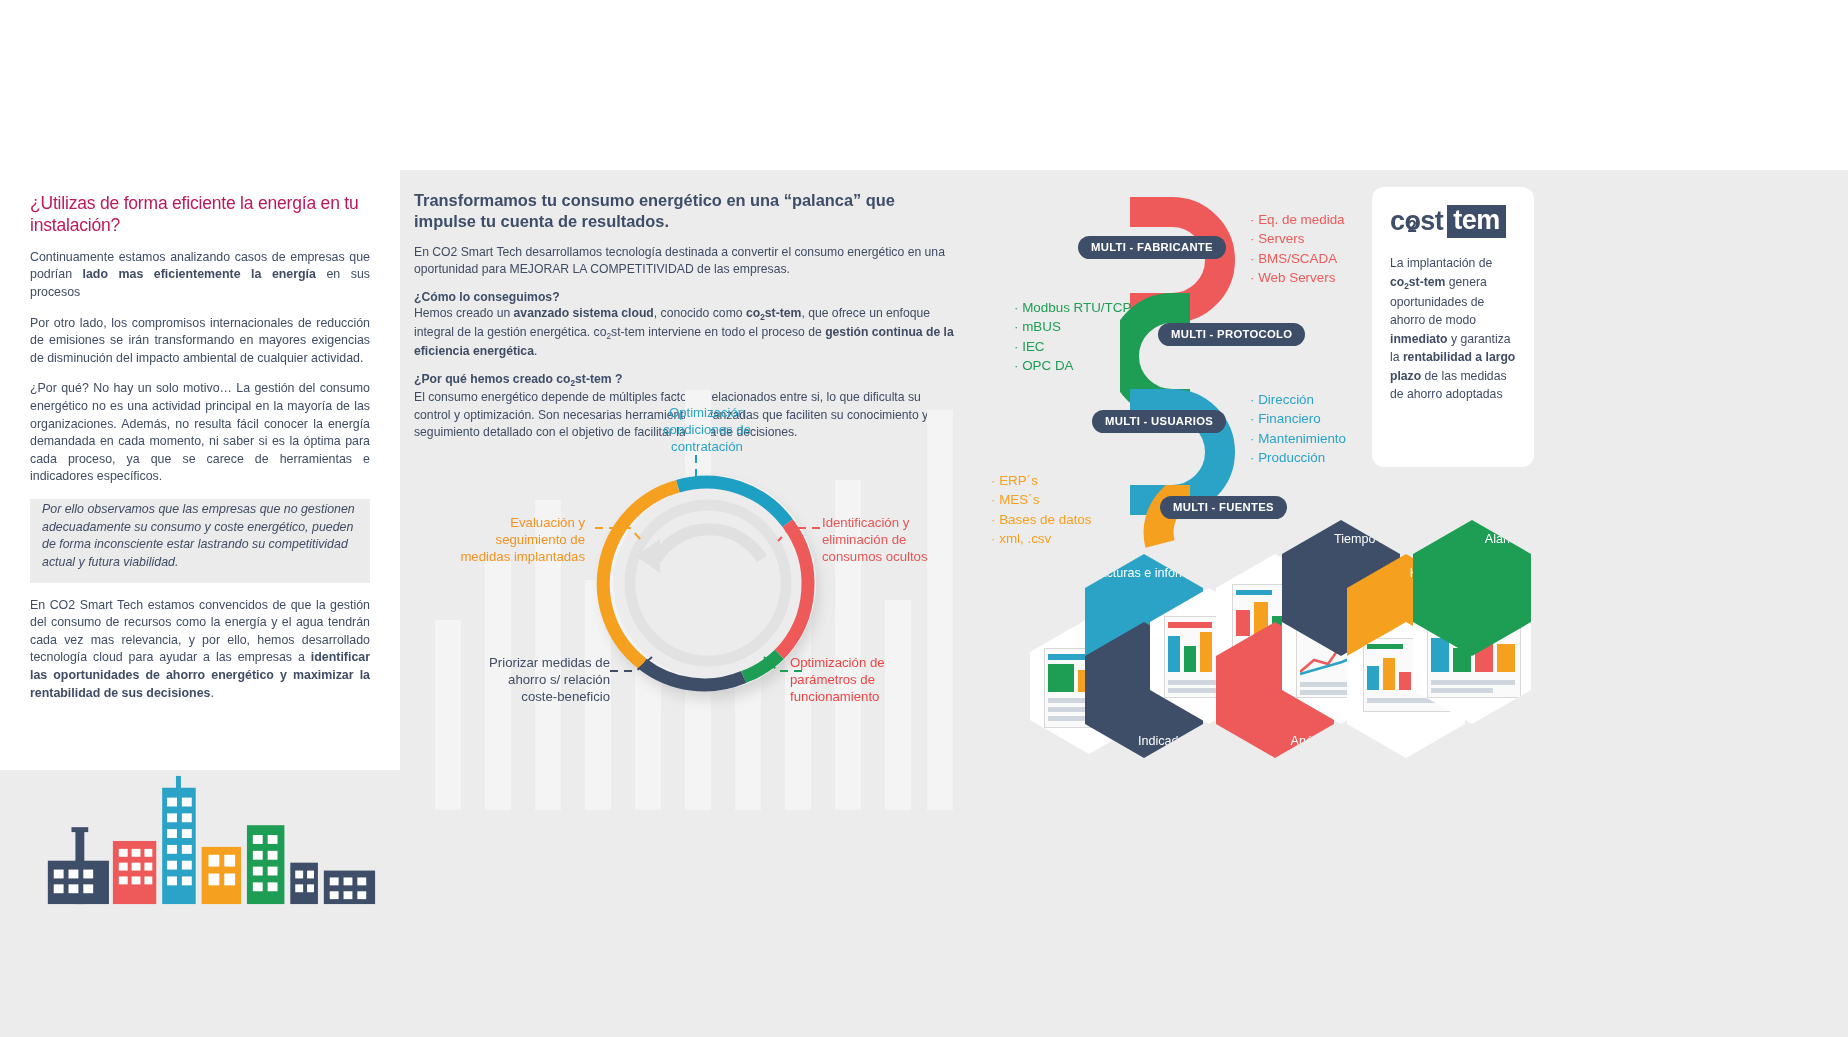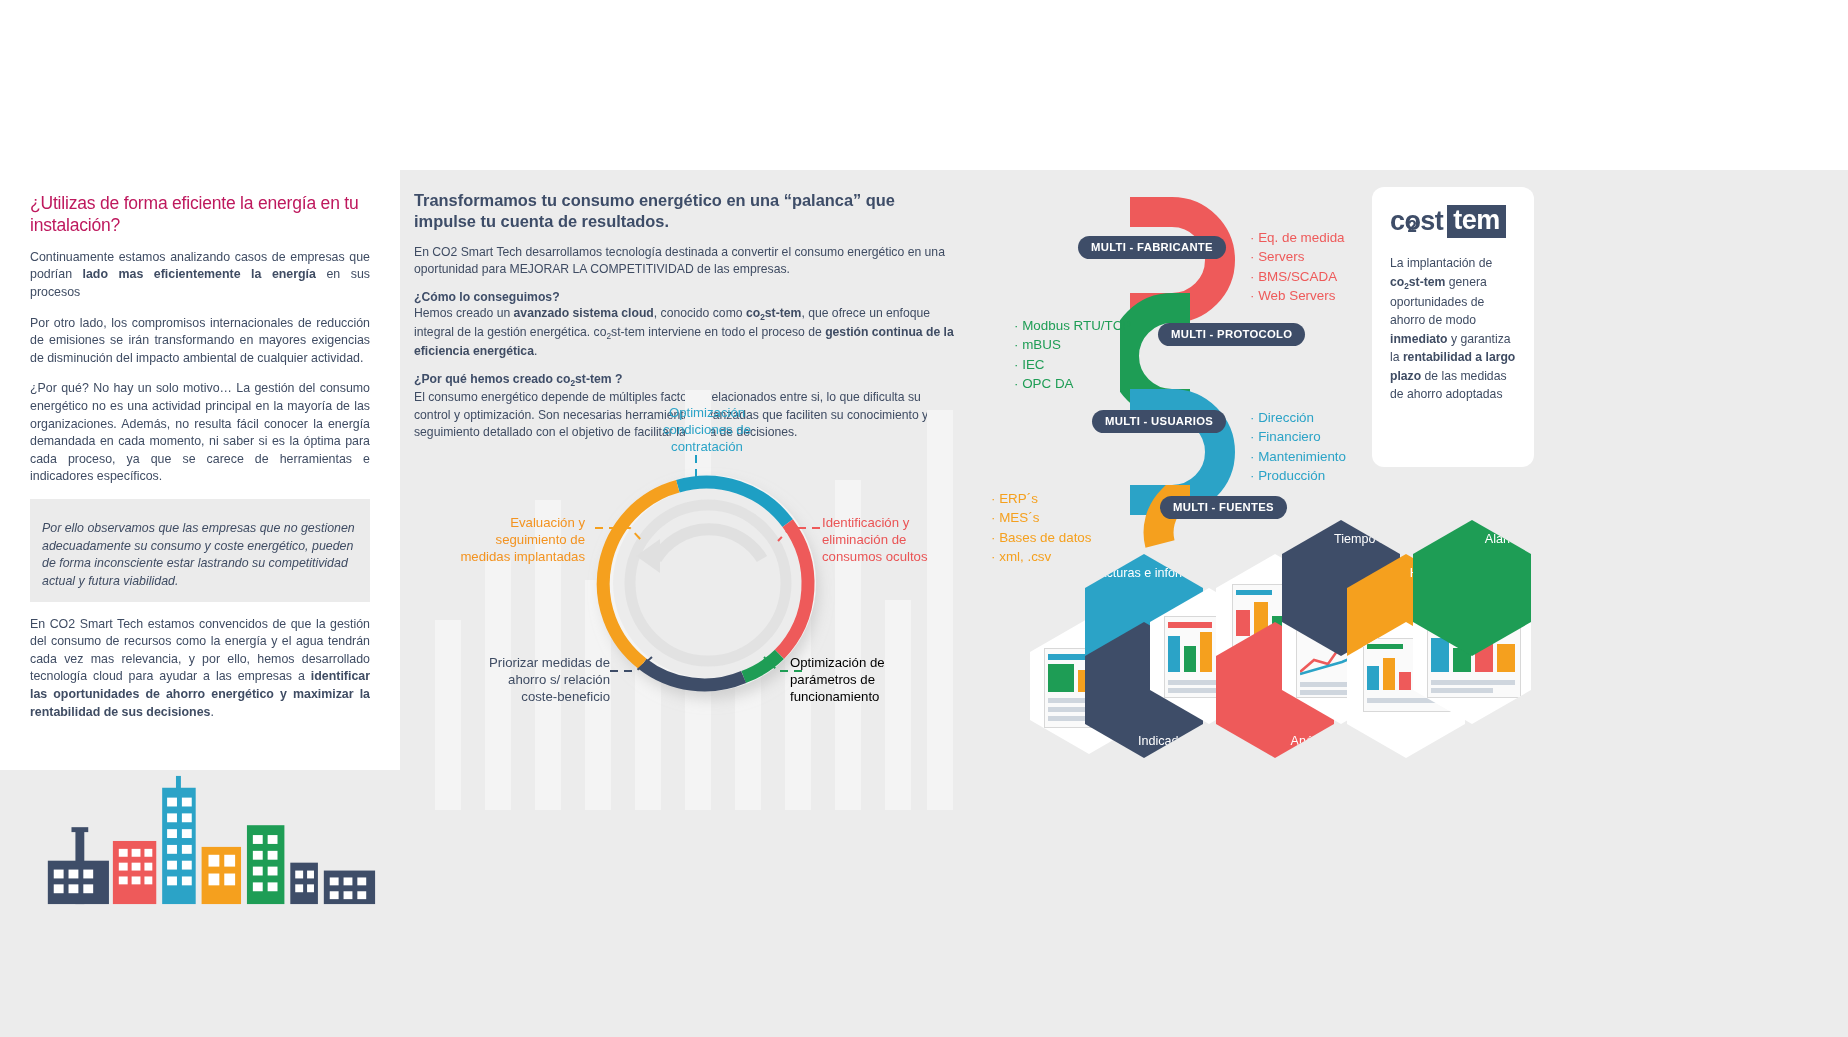--- a/index.html
+++ b/index.html
@@ -35,21 +35,21 @@
   .left-title{
     font-size:17.5px;font-weight:normal;line-height:1.28;color:#be185d;
     margin:0 0 12px 0;letter-spacing:-0.2px;
   }
   .lp{
     font-size:12.4px;line-height:1.42;color:#3f4c63;text-align:justify;
     margin:0 0 13px 0;
   }
   .lp b{font-weight:bold;}
   .quote-box{
-    background:#ebebeb;margin:8px 0 14px 0;padding:21px 12px 11px 12px;
+    background:#ebebeb;margin:8px 0 14px 0;padding:2px 12px 11px 12px;
   }
   .quote-box p{
     margin:0;font-style:italic;font-size:12.4px;line-height:1.42;color:#3f4c63;
   }
   
   .skyline{
     position:absolute;left:30px;top:null;width:345px;height:160px;
   }
   
   .mid{
@@ -68,27 +68,27 @@
   sub{font-size:.68em;}
   
   .bars{position:absolute;left:427px;top:340px;width:540px;height:470px;}
   .bars i{position:absolute;bottom:0;background:#f4f4f4;display:block;}
   
   .dlabel{position:absolute;font-size:13.2px;line-height:1.28;}
   .dl-top{left:637px;top:405px;width:140px;text-align:center;color:#2ba3c7;}
   .dl-left{left:450px;top:515px;width:135px;text-align:right;color:#f39320;}
   .dl-right{left:822px;top:515px;width:135px;text-align:left;color:#ea5455;}
   .dl-bl{left:470px;top:655px;width:140px;text-align:right;color:#3f4c63;}
-  .dl-br{left:790px;top:655px;width:150px;text-align:left;color:#000000;}
+  .dl-br{left:790px;top:655px;width:150px;text-align:left;color:#ef4444;}
   .pill{
     position:absolute;background:#3e4d68;color:#fff;border-radius:13px;
     font-size:11.3px;font-weight:bold;letter-spacing:.3px;
     padding:5px 13px 6px 13px;white-space:nowrap;
   }
-  .slist{position:absolute;font-size:13.4px;line-height:1.44;white-space:nowrap;margin-top:18px;}
+  .slist{position:absolute;font-size:13.4px;line-height:1.44;white-space:nowrap;}
   .slist div::before{content:"\00b7\00a0";}
   
   .card{
     position:absolute;left:1372px;top:187px;width:162px;height:280px;
     background:#fff;border-radius:12px;padding:18px 18px 0 18px;box-sizing:border-box;
   }
   .logo{display:flex;align-items:center;font-size:27px;font-weight:bold;color:#3e4d68;letter-spacing:-.5px;}
   .logo .tem{background:#3e4d68;color:#fff;padding:0 6px 2px 6px;margin-left:4px;}
   .card p{font-size:12.2px;line-height:1.52;margin:16px 0 0 0;color:#3f4c63;}
   .card p b{font-weight:bold;}

